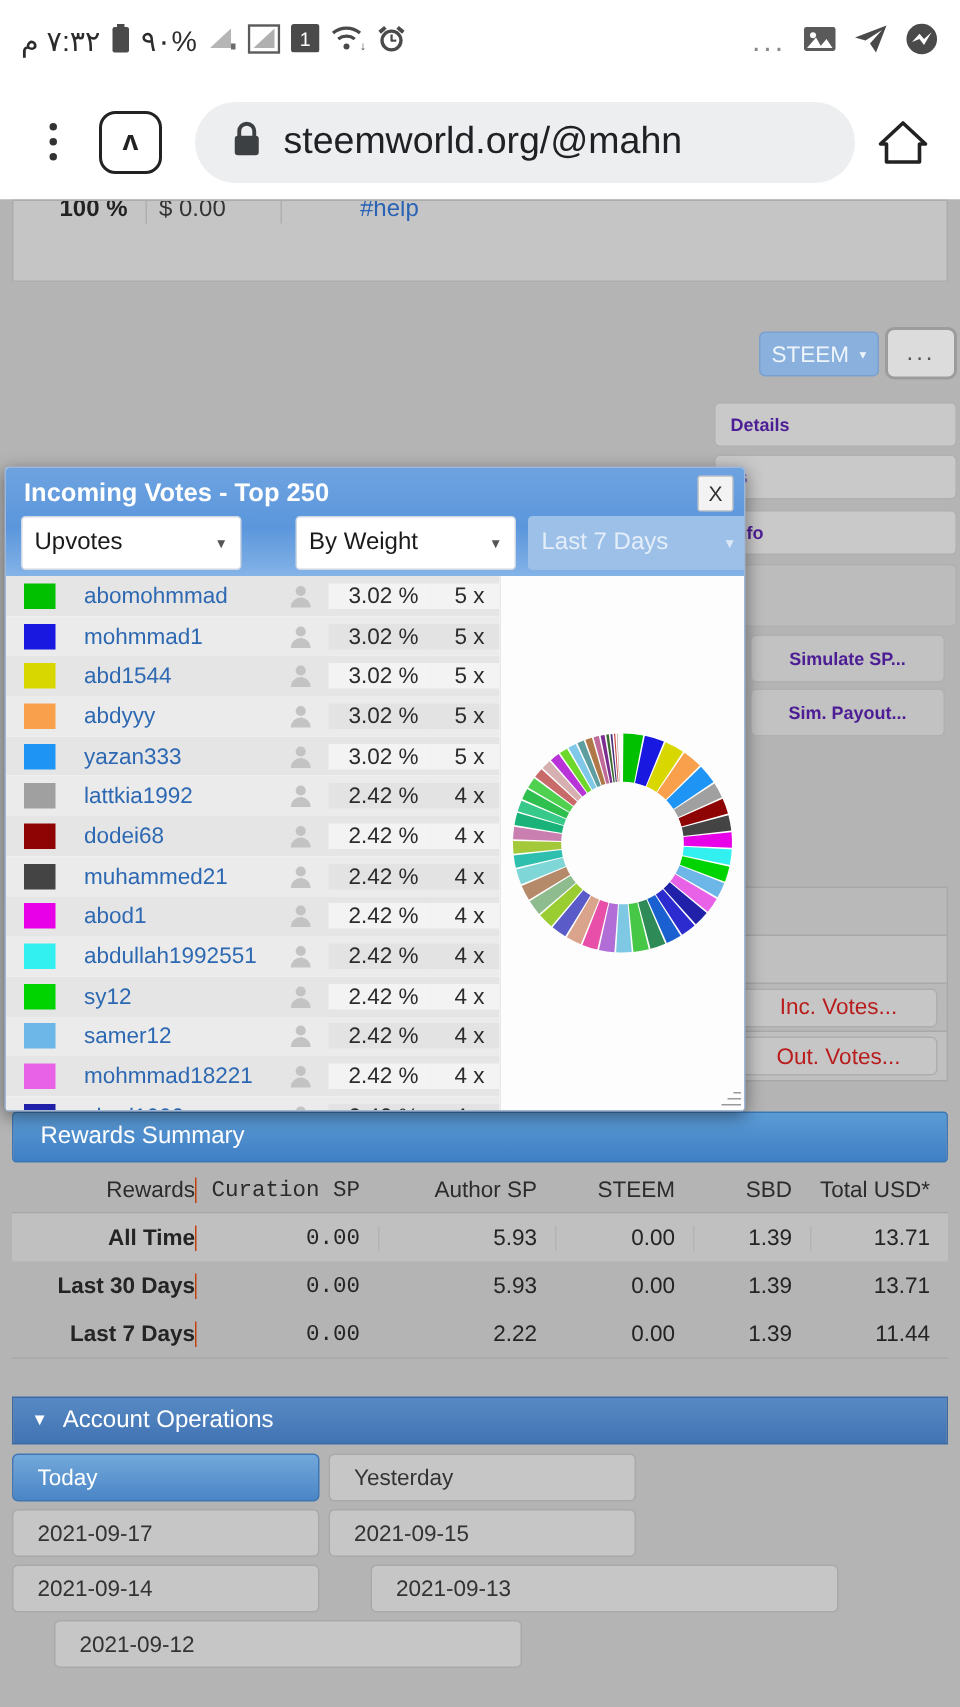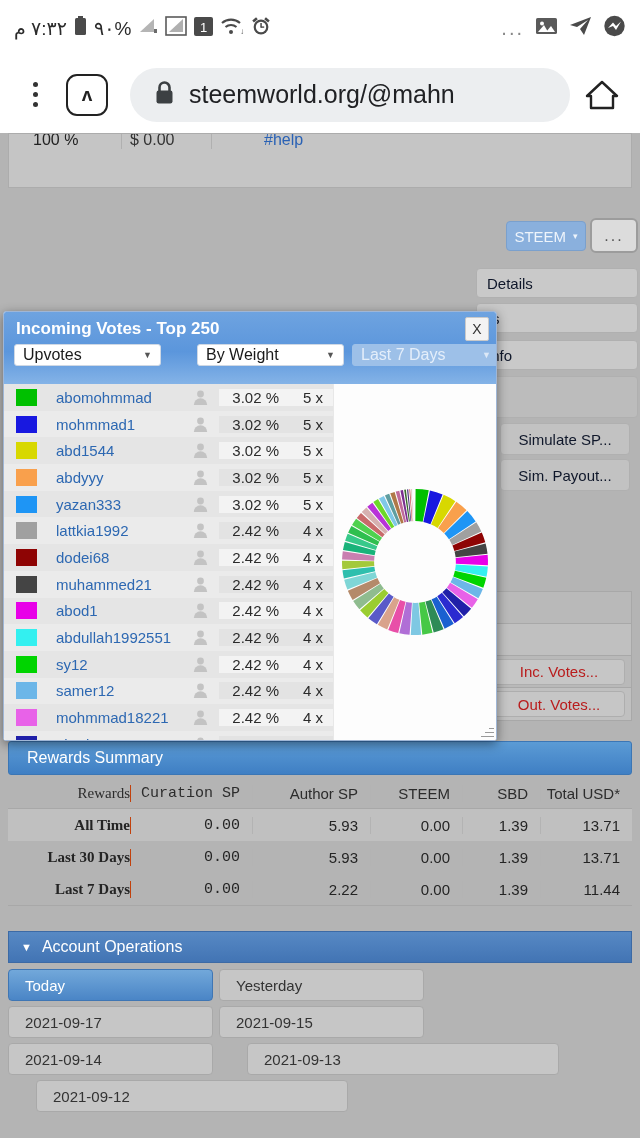--- a/index.html
+++ b/index.html
@@ -60,30 +60,30 @@
   }
 
   
   #bg-toprow {
     position: absolute; top: 0; left: 8px; width: 624px; height: 55px;
     background: #c5c5c5; border: 1px solid #acacac;
     display: flex; font-size: 16px; color: #3a3a3a;
   }
   #bg-toprow .cut { height: 22px; overflow: hidden; display:flex; width:100%; }
   .bgr { display: flex; align-items: center; height: 33px; }
-  .bgr .c1 { width: 88px; text-align: left; padding-right: 12px; font-weight: normal; color:#222;margin-left:24px; }
+  .bgr .c1 { width: 88px; text-align: right; padding-right: 12px; font-weight: bold; color:#222; }
   .bgr .c2 { width: 90px; text-align: left; padding-left: 8px; color:#333; border-left:1px solid #b0b0b0; }
   .bgr .c3 { flex:1; padding-left: 52px; color:#2a62b5; border-left:1px solid #b0b0b0;}
 
   
   .bg-btn {
     position: absolute;
     background: #c9c9c9; border: 1px solid #b0b0b0; border-radius: 4px;
-    font-size: 15px; color: #0f172a;
-    display: flex; align-items: center; padding: 0 10px;
+    font-size: 12px; color: #4c1d95;
+    display: flex; align-items: center; padding: 0 10px; font-weight: bold;
   }
   #bg-steem {
     position: absolute; left: 506px; top: 88px; width: 80px; height: 30px;
     background: #8ab0dd; border: 1px solid #7aa0cd; border-radius: 4px;
     display:flex; align-items:center; justify-content:center; gap: 7px;
     color: #eef4fb; font-size: 15px;
   }
   #bg-dots {
     position: absolute; left: 590px; top: 85px; width: 48px; height: 35px;
     background: #dcdcdc; border: 2px solid #9c9c9c; border-radius: 6px;
@@ -133,21 +133,21 @@
   #rewards-table {
     position: absolute; left: 8px; top: 646px; width: 624px;
     font-size: 15px; color: #242424;
     border-bottom: 1px solid #a8a8a8;
   }
   #rewards-table .hdr { display: flex; height: 30px; align-items: center; border-bottom: 1px solid #a8a8a8;}
   #rewards-table .hdr span { text-align: right; padding-right: 12px; color: #2c2c2c; }
   #rewards-table .rrow { display: flex; height: 32px; align-items: center; }
   #rewards-table .rrow.shade { background: #c0c0c0; }
   #rewards-table .rrow span { text-align: right; padding-right: 12px; }
-  .col-name { width: 122px; text-align: left; padding-left: 10px; padding-right:0 !important; font-weight: bold; font-family: Liberation Serif, serif; }
+  .col-name { width: 122px; text-align: left; padding-left: 10px; padding-right:0 !important; font-weight: bold; }
   .col-name.hd { font-weight: normal; }
   .col-cur { width: 122px; border-left: 1px solid #c2410c; font-family: Liberation Mono, monospace; }
   .col-auth { width: 118px; border-left: 1px solid #b3b3b3;}
   .col-steem { width: 92px; border-left: 1px solid #b3b3b3;}
   .col-sbd { width: 78px; border-left: 1px solid #b3b3b3;}
   .col-total { flex: 1; border-left: 1px solid #b3b3b3; font-weight: normal; }
   .hdr .col-total, .hdr .col-name { font-weight: normal; }
 
   
   #acct-ops-header {
@@ -196,21 +196,21 @@
     position: absolute; right: 7px; top: 5px; width: 24px; height: 24px;
     background: #f3f3f3; border: 1px solid #c9c9c9; border-radius: 2px;
     display: flex; align-items: center; justify-content: center;
     font-size: 14px; color: #333;
   }
   #modal-selects {
     position: absolute; left: 10px; top: 32px;
     display: flex; gap: 8px;
   }
   .msel {
-    height: 22px; background: #ffffff;
+    height: 36px; background: #ffffff;
     border: 1px solid #cfd8e4; border-radius: 3px;
     display: flex; align-items: center; padding: 0 8px;
     font-size: 16px; color: #1a1a1a;
   }
   .msel .lbl { flex: 1; }
   .msel .car { font-size: 9px; color: #555; margin-left: 8px; }
   .msel.w1 { width: 147px; }
   .msel.w2 { width: 147px; }
   .msel.dis { width: 148px; background: #9dc0e8; border-color: #9dc0e8; color: #e4eefa; }
   .msel.dis .car { color: #dce8f7; }

